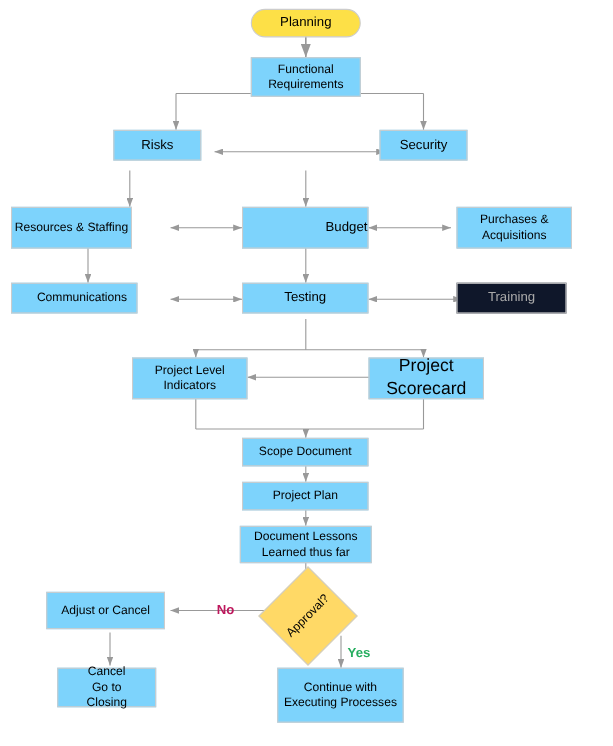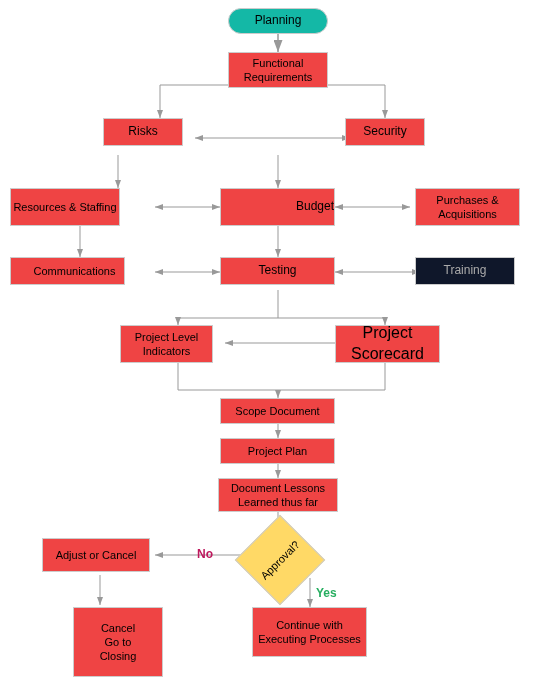--- a/index.html
+++ b/index.html
@@ -19,26 +19,26 @@
     }
     .node {
       position: absolute;
       display: flex;
       align-items: center;
       justify-content: center;
       text-align: center;
       line-height: 1.3;
     }
     .rounded-rect {
-      background: #14b8a6;
+      background: #fde047;
       border-radius: 20px;
       border: 1px solid #ccc;
     }
     .rect {
-      background: #ef4444;
+      background: #7dd3fc;
       border: 1px solid #ccc;
     }
     .diamond {
       background: #FFD966;
       border: 1px solid #ccc;
       transform: rotate(45deg);
     }
     .diamond-text {
       transform: rotate(-45deg);
       display: flex;
@@ -174,21 +174,21 @@
   </div>
 
   <div class="node rect" style="left:220px; top:257px; width:115px; height:28px; font-size:12px;">
     <span>Testing</span>
   </div>
 
   <div class="node rect muted" style="left:415px; top:257px; width:100px; height:28px; font-size:12px; background:#0f172a;">
     <span>Training</span>
   </div>
 
-  <div class="node rect" style="left:120px; top:325px; width:93px; height:38px; font-size:11px;">
+  <div class="node rect" style="left:120px; top:325px; width:105px; height:38px; font-size:11px;">
     <span style="white-space:pre-line;">Project Level
 Indicators</span>
   </div>
 
   <div class="node rect" style="left:335px; top:325px; width:105px; height:38px; font-size:16px;">
     <span style="white-space:pre-line;">Project Scorecard</span>
   </div>
 
   <div class="node rect" style="left:220px; top:398px; width:115px; height:26px; font-size:11px;">
     <span>Scope Document</span>
@@ -207,21 +207,21 @@
     <div class="diamond" style="width:64px; height:64px; position:absolute; top:0; left:0;"></div>
     <div class="diamond-text" style="position:absolute; top:0; left:0; width:64px; height:64px; z-index:2;">
       <span style="font-size:11px;">Approval?</span>
     </div>
   </div>
 
   <div class="node rect" style="left:42px; top:538px; width:108px; height:34px; font-size:11px;">
     <span>Adjust or Cancel</span>
   </div>
 
-  <div class="node rect" style="left:52px; top:607px; width:90px; height:70px; font-size:11px;margin-left:21px;">
+  <div class="node rect" style="left:52px; top:607px; width:90px; height:36px; font-size:11px;">
     <span style="white-space:pre-line;">Cancel
 Go to
 Closing</span>
   </div>
 
   <div class="node rect" style="left:252px; top:607px; width:115px; height:50px; font-size:11px;text-align:center;">
     <span style="white-space:pre-line;">Continue with
 Executing Processes</span>
   </div>
 

